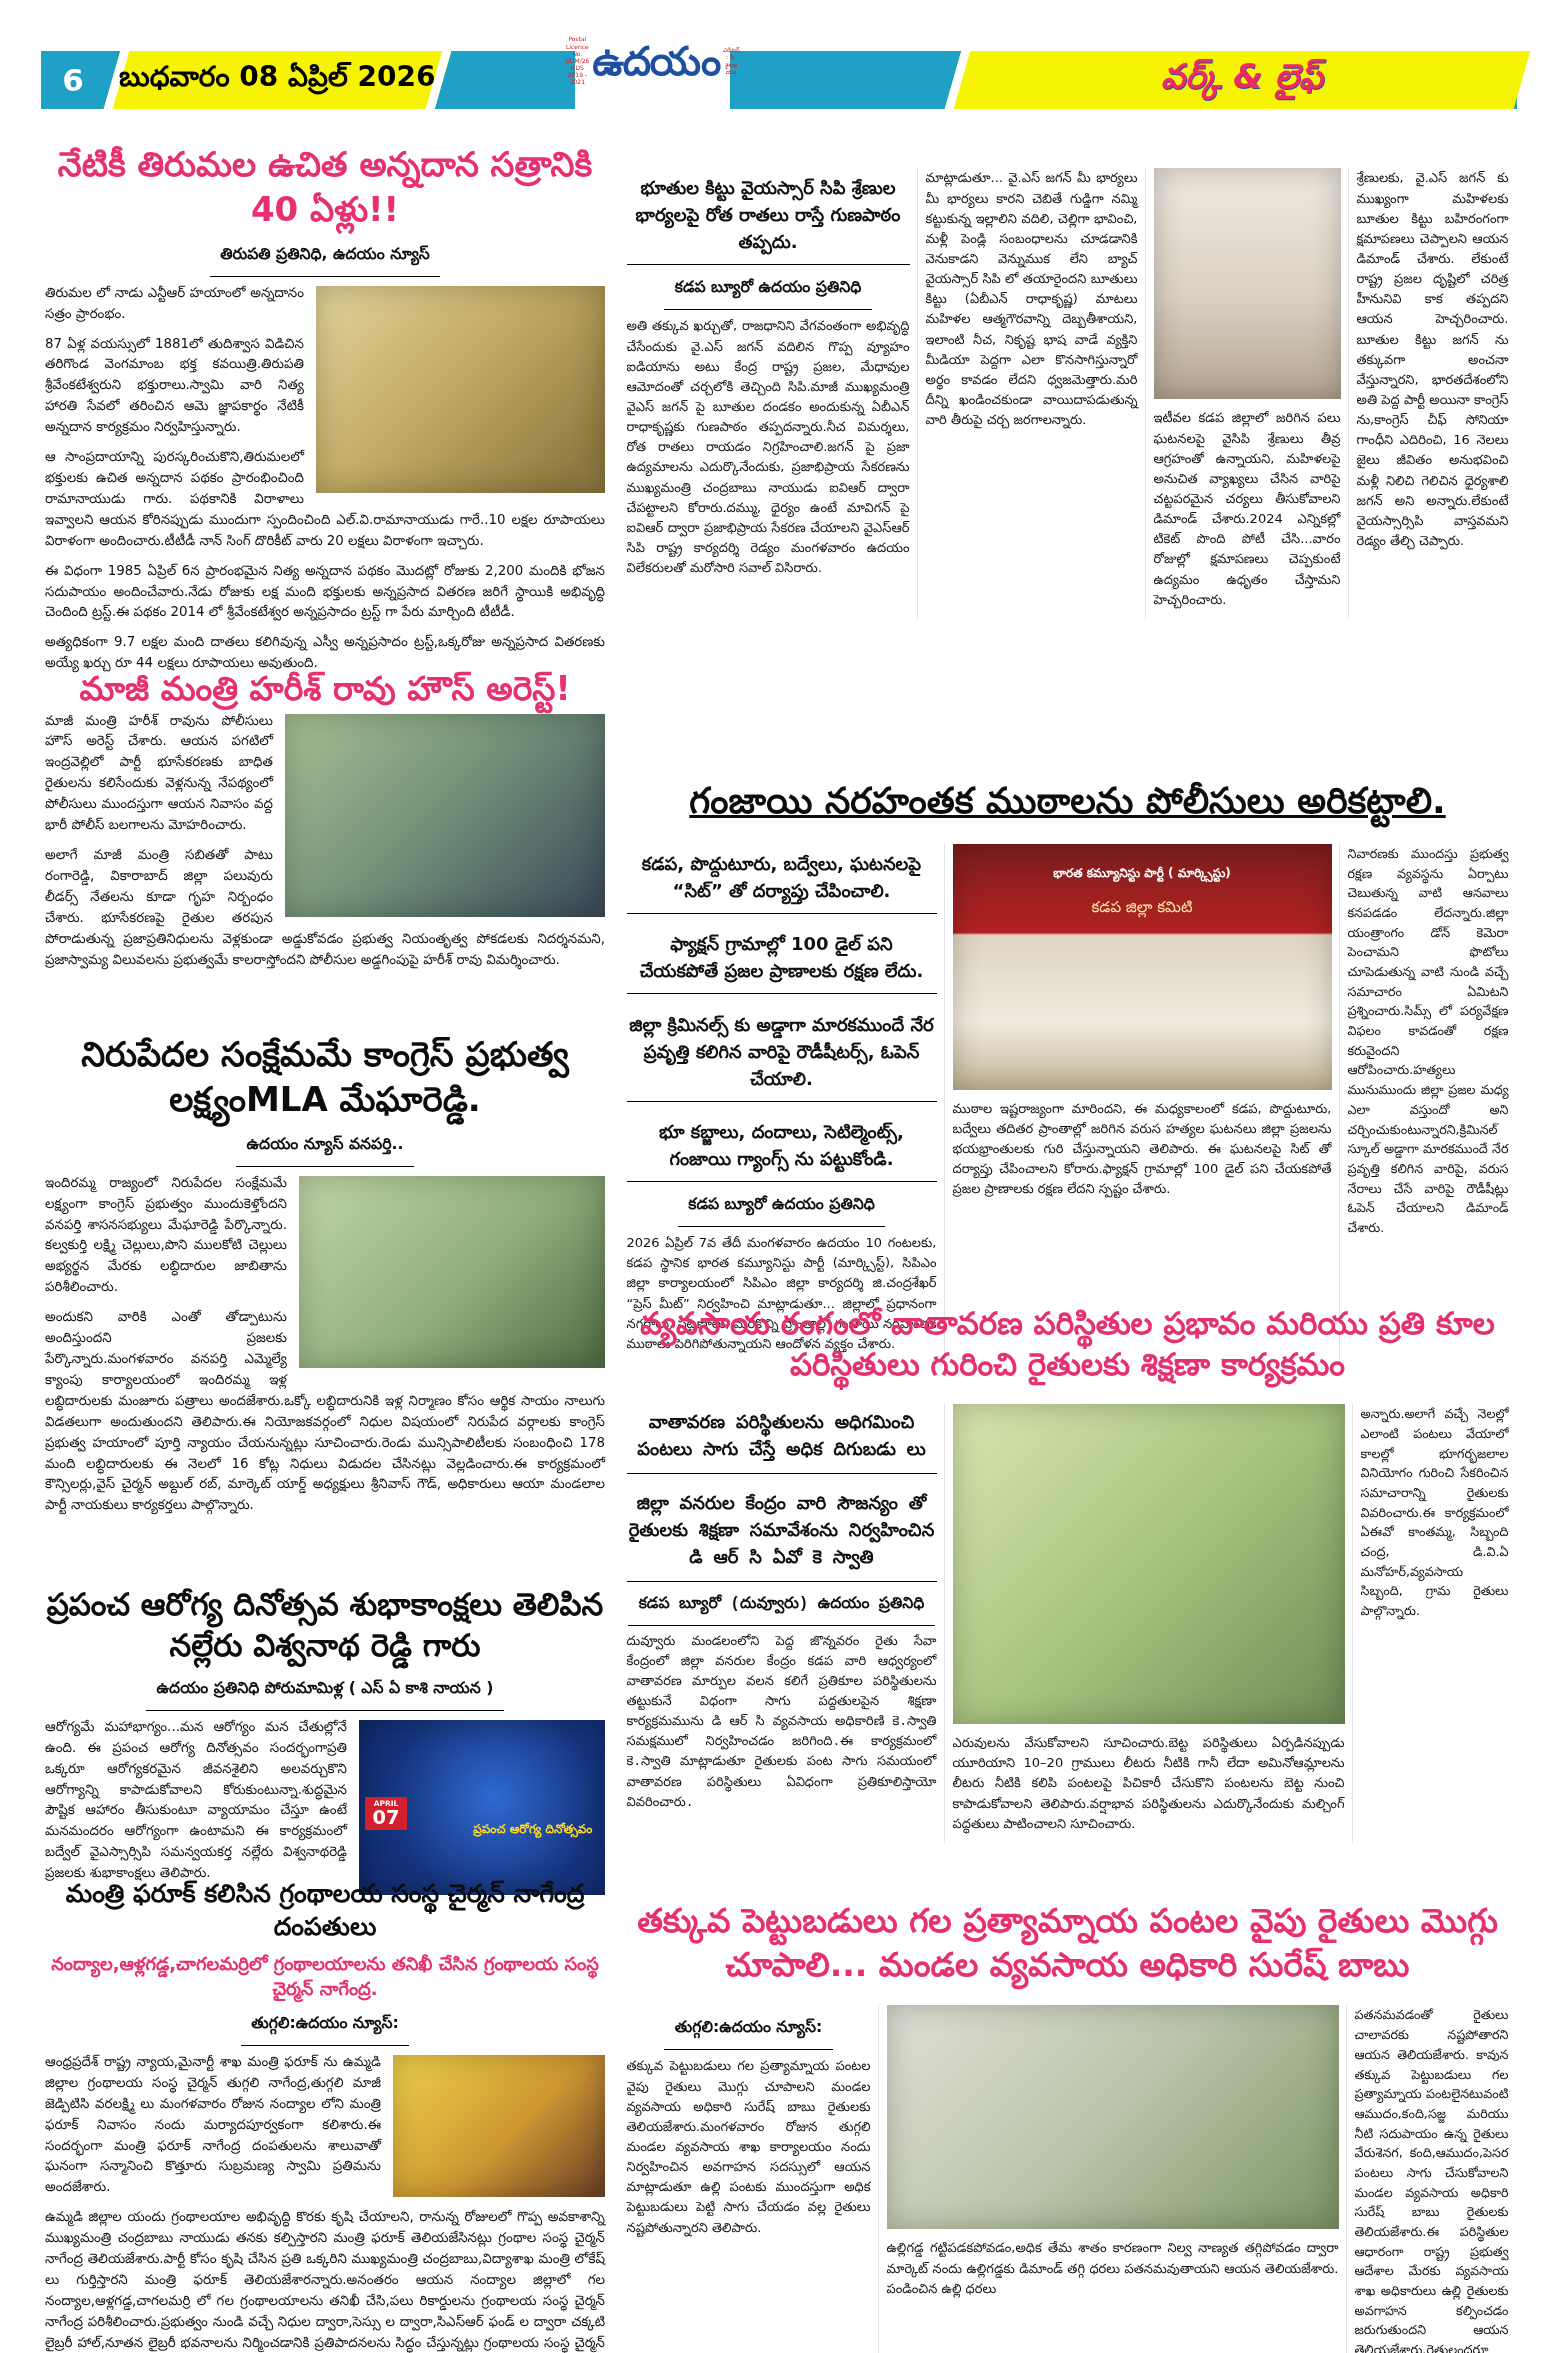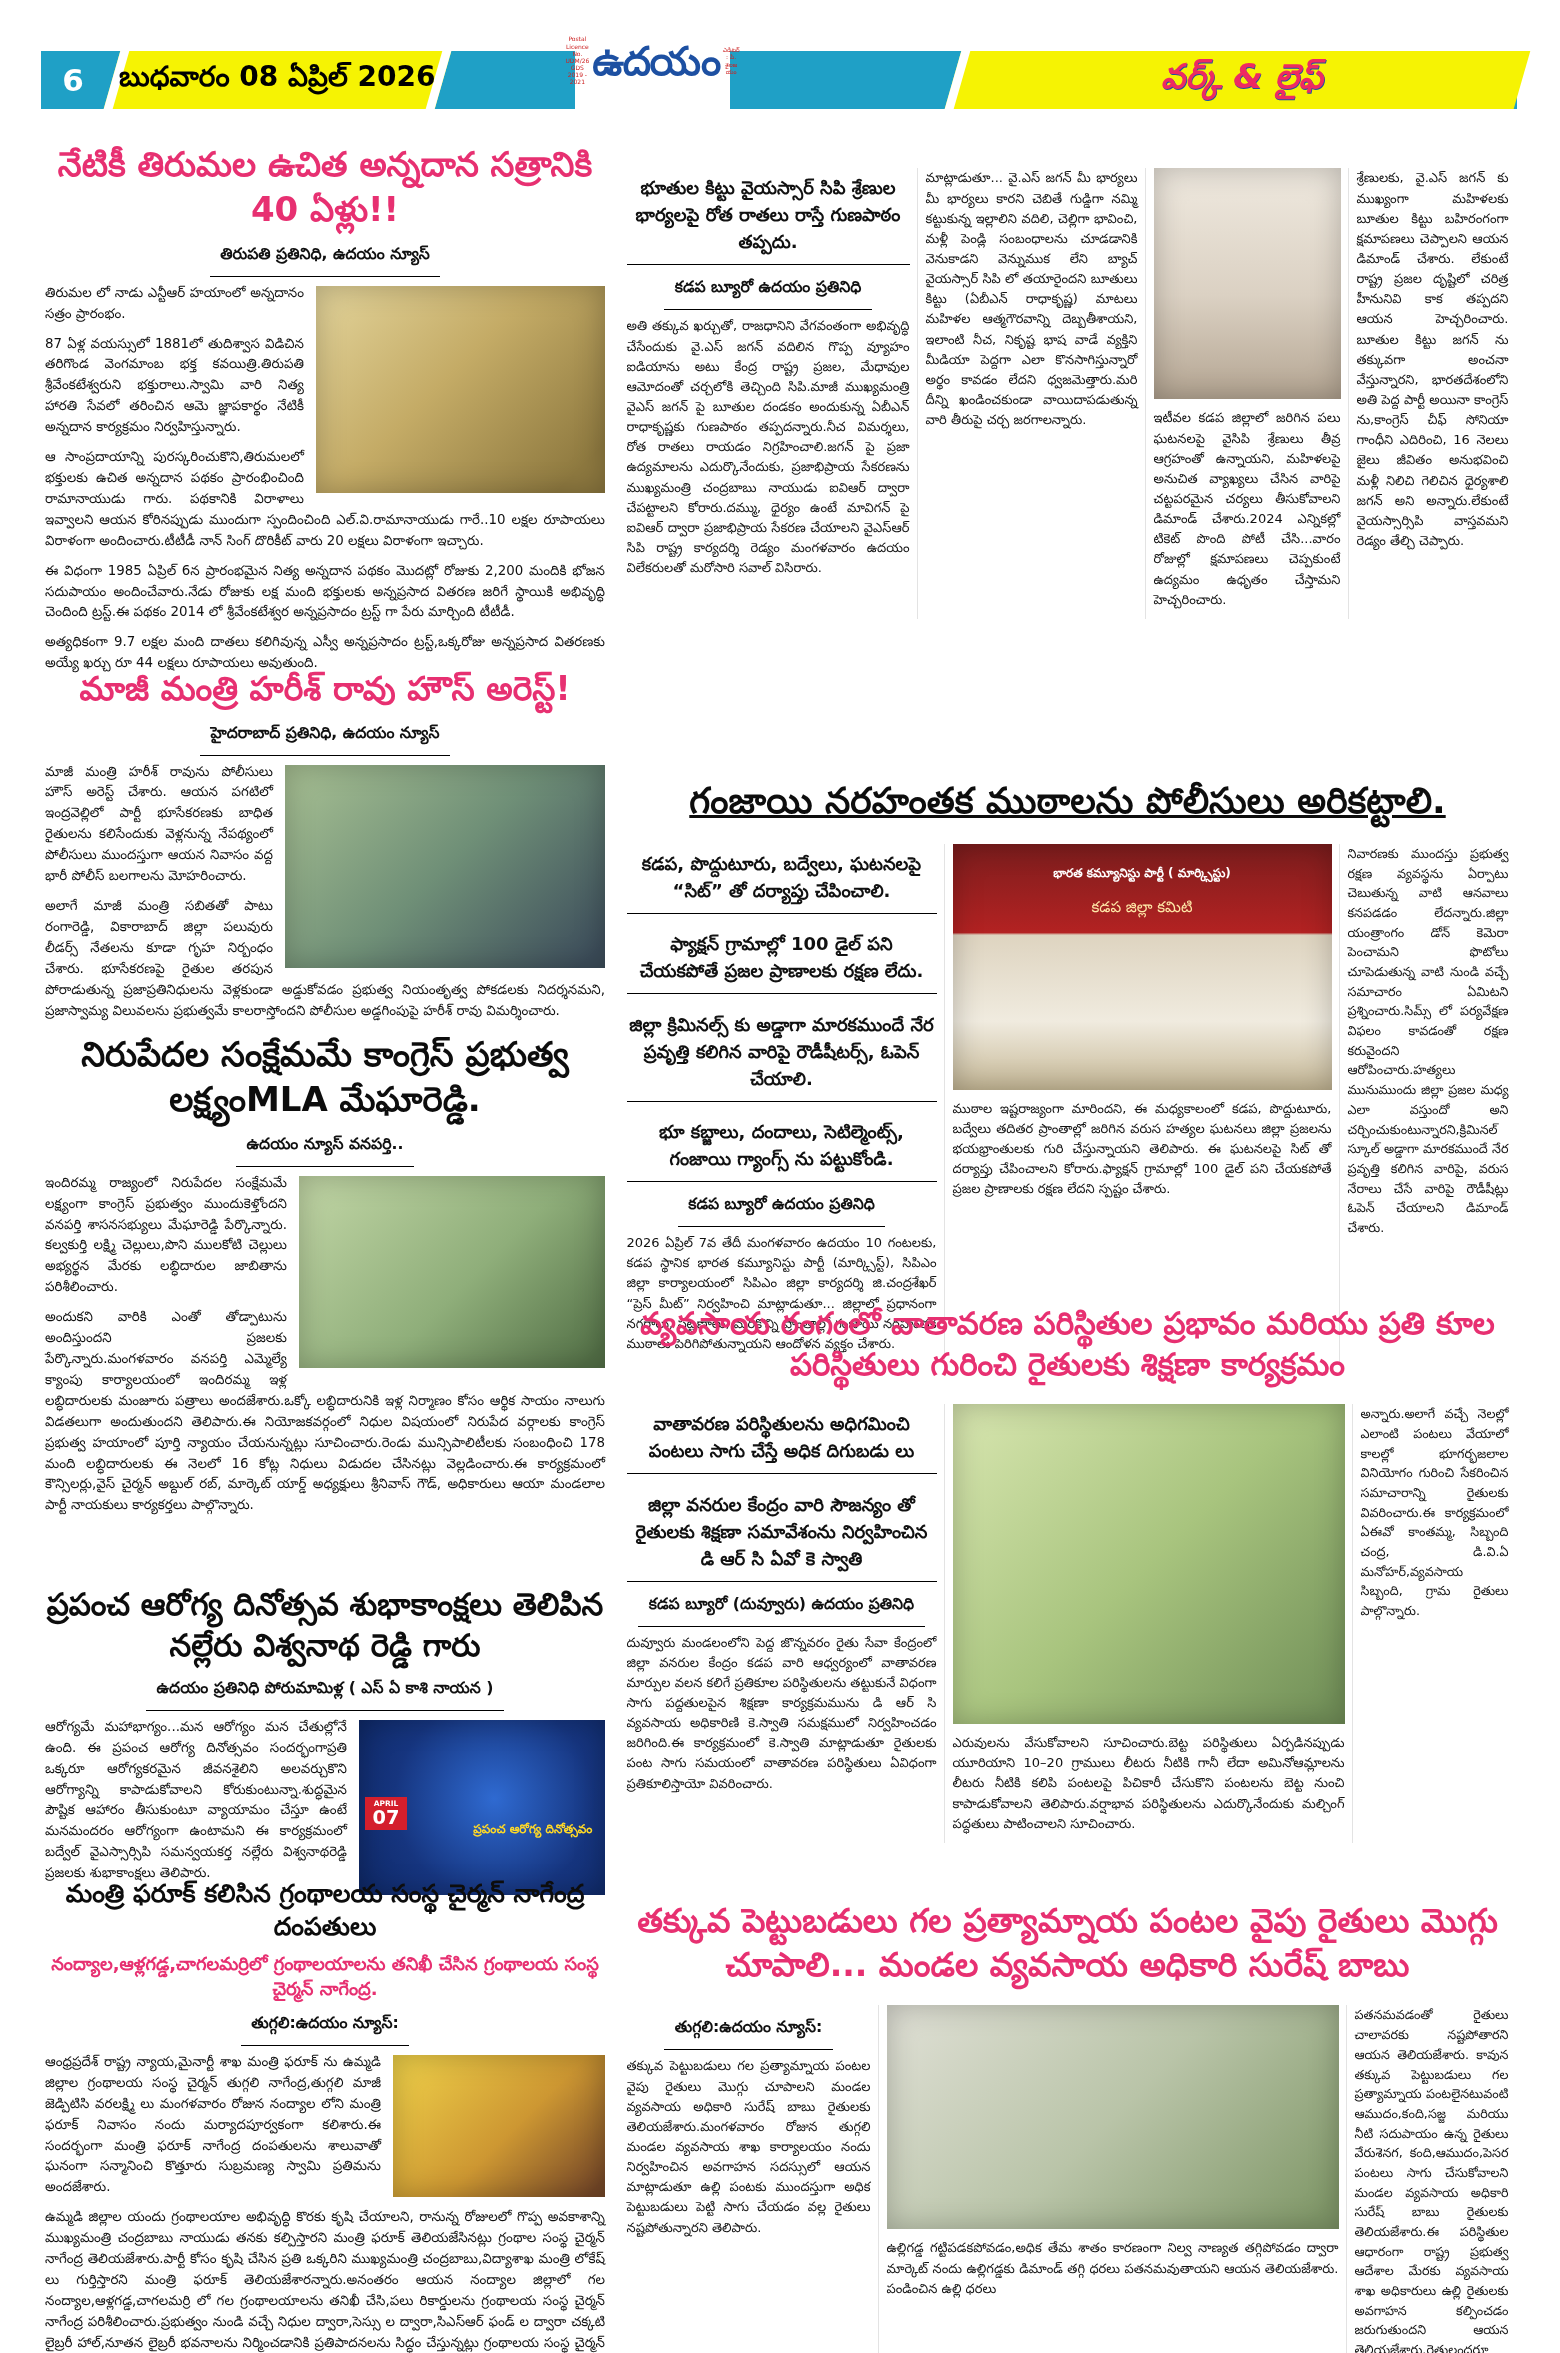--- a/index.html
+++ b/index.html
@@ -86,21 +86,20 @@
       <p>తిరుమల లో నాడు ఎన్టీఆర్ హయాంలో అన్నదానం సత్రం ప్రారంభం.</p>
       <p>87 ఏళ్ల వయస్సులో 1881లో తుదిశ్వాస విడిచిన తరిగొండ వెంగమాంబ భక్త కవయిత్రి.తిరుపతి శ్రీవేంకటేశ్వరుని భక్తురాలు.స్వామి వారి నిత్య హారతి సేవలో తరించిన ఆమె జ్ఞాపకార్థం నేటికీ అన్నదాన కార్యక్రమం నిర్వహిస్తున్నారు.</p>
       <p>ఆ సాంప్రదాయాన్ని పురస్కరించుకొని,తిరుమలలో భక్తులకు ఉచిత అన్నదాన పథకం ప్రారంభించింది రామానాయుడు గారు. పథకానికి విరాళాలు ఇవ్వాలని ఆయన కోరినప్పుడు ముందుగా స్పందించింది ఎల్.వి.రామానాయుడు గారే..10 లక్షల రూపాయలు విరాళంగా అందించారు.టీటీడీ నాన్ సింగ్ దొరికీట్ వారు 20 లక్షలు విరాళంగా ఇచ్చారు.</p>
       <p>ఈ విధంగా 1985 ఏప్రిల్ 6న ప్రారంభమైన నిత్య అన్నదాన పథకం మొదట్లో రోజుకు 2,200 మందికి భోజన సదుపాయం అందించేవారు.నేడు రోజుకు లక్ష మంది భక్తులకు అన్నప్రసాద వితరణ జరిగే స్థాయికి అభివృద్ధి చెందింది ట్రస్ట్.ఈ పథకం 2014 లో శ్రీవేంకటేశ్వర అన్నప్రసాదం ట్రస్ట్ గా పేరు మార్చింది టీటీడీ.</p>
       <p>అత్యధికంగా 9.7 లక్షల మంది దాతలు కలిగివున్న ఎస్వీ అన్నప్రసాదం ట్రస్ట్,ఒక్కరోజు అన్నప్రసాద వితరణకు అయ్యే ఖర్చు రూ 44 లక్షలు రూపాయలు అవుతుంది.</p>
     </div>
   </div>
 
   <div class="article" style="left:45px;top:667px;width:560px;">
     <div class="h-pink" style="font-size:33px;">మాజీ మంత్రి హరీశ్ రావు హౌస్ అరెస్ట్!</div>
-    <div class="byline"><span>హైదరాబాద్ ప్రతినిధి, ఉదయం న్యూస్</span></div>
     <div class="body">
       <div class="photo ph-float ph-harish" style="width:320px;height:203px;"></div>
       <p>మాజీ మంత్రి హరీశ్ రావును పోలీసులు హౌస్ అరెస్ట్ చేశారు. ఆయన పగటిలో ఇంద్రవెల్లిలో పార్టీ భూసేకరణకు బాధిత రైతులను కలిసేందుకు వెళ్లనున్న నేపథ్యంలో పోలీసులు ముందస్తుగా ఆయన నివాసం వద్ద భారీ పోలీస్ బలగాలను మోహరించారు.</p>
       <p>అలాగే మాజీ మంత్రి సబితతో పాటు రంగారెడ్డి, వికారాబాద్ జిల్లా పలువురు లీడర్స్ నేతలను కూడా గృహ నిర్బంధం చేశారు. భూసేకరణపై రైతుల తరపున పోరాడుతున్న ప్రజాప్రతినిధులను వెళ్లకుండా అడ్డుకోవడం ప్రభుత్వ నియంతృత్వ పోకడలకు నిదర్శనమని, ప్రజాస్వామ్య విలువలను ప్రభుత్వమే కాలరాస్తోందని పోలీసుల అడ్డగింపుపై హరీశ్ రావు విమర్శించారు.</p>
     </div>
   </div>
 
   <div class="article" style="left:45px;top:1032px;width:560px;">
     <div class="h-black" style="font-size:34px;">నిరుపేదల సంక్షేమమే కాంగ్రెస్ ప్రభుత్వ లక్ష్యంMLA మేఘారెడ్డి.</div>
     <div class="byline"><span>ఉదయం న్యూస్ వనపర్తి..</span></div>
@@ -177,21 +176,21 @@
       </div>
       <div class="colpad" style="width:177px;">
         <p style="font-size:12.7px;">నివారణకు ముందస్తు ప్రభుత్వ రక్షణ వ్యవస్థను ఏర్పాటు చెబుతున్న వాటి ఆనవాలు కనపడడం లేదన్నారు.జిల్లా యంత్రాంగం డోన్ కెమెరా పెంచామని ఫొటోలు చూపెడుతున్న వాటి నుండి వచ్చే సమాచారం ఏమిటని ప్రశ్నించారు.సిమ్స్ లో పర్యవేక్షణ విఫలం కావడంతో రక్షణ కరువైందని ఆరోపించారు.హత్యలు మునుముందు జిల్లా ప్రజల మధ్య ఎలా వస్తుందో అని చర్చించుకుంటున్నారని,క్రిమినల్ స్కూల్ అడ్డాగా మారకముందే నేర ప్రవృత్తి కలిగిన వారిపై, వరుస నేరాలు చేసే వారిపై రౌడీషీట్లు ఓపెన్ చేయాలని డిమాండ్ చేశారు.</p>
       </div>
     </div>
   </div>
 
   <div class="article" style="left:619px;top:1303px;width:897px;">
     <div class="h-pink" style="font-size:31px;">వ్యవసాయ రంగంలో వాతావరణ పరిస్థితుల  ప్రభావం మరియు ప్రతి కూల పరిస్థితులు గురించి రైతులకు శిక్షణా కార్యక్రమం</div>
     <div class="cols" style="gap:0;">
-      <div class="colpad" style="width:325px;">
+      <div class="colpad" style="width:325px;font-family:Liberation Mono, monospace;">
         <div class="subhead">వాతావరణ పరిస్థితులను అధిగమించి పంటలు సాగు చేస్తే అధిక దిగుబడు లు</div>
         <div class="subhead">జిల్లా వనరుల కేంద్రం వారి సౌజన్యం తో రైతులకు శిక్షణా సమావేశంను నిర్వహించిన డి ఆర్ సి ఏవో కె స్వాతి</div>
         <div class="byline"><span>కడప బ్యూరో (దువ్వూరు) ఉదయం ప్రతినిధి</span></div>
         <p>దువ్వూరు మండలంలోని పెద్ద జొన్నవరం రైతు సేవా కేంద్రంలో జిల్లా వనరుల కేంద్రం కడప వారి ఆధ్వర్యంలో వాతావరణ మార్పుల వలన కలిగే ప్రతికూల పరిస్థితులను తట్టుకునే విధంగా సాగు పద్దతులపైన శిక్షణా కార్యక్రమమును డి ఆర్ సి వ్యవసాయ అధికారిణి కె.స్వాతి సమక్షములో నిర్వహించడం జరిగింది.ఈ కార్యక్రమంలో కె.స్వాతి మాట్లాడుతూ రైతులకు పంట సాగు సమయంలో వాతావరణ పరిస్థితులు ఏవిధంగా ప్రతికూలిస్తాయో వివరించారు.</p>
       </div>
       <div class="colpad" style="width:408px;">
         <div class="photo ph-agri" style="width:100%;height:320px;margin-bottom:9px;"></div>
         <p>ఎరువులను వేసుకోవాలని సూచించారు.బెట్ట పరిస్థితులు ఏర్పడినప్పుడు యూరియాని 10–20 గ్రాములు లీటరు నీటికి గానీ లేదా అమినోఆమ్లాలను లీటరు నీటికి కలిపి పంటలపై పిచికారీ చేసుకొని పంటలను బెట్ట నుంచి కాపాడుకోవాలని తెలిపారు.వర్షాభావ పరిస్థితులను ఎదుర్కొనేందుకు మల్చింగ్ పద్ధతులు పాటించాలని సూచించారు.</p>
       </div>
       <div class="colpad" style="width:164px;">

